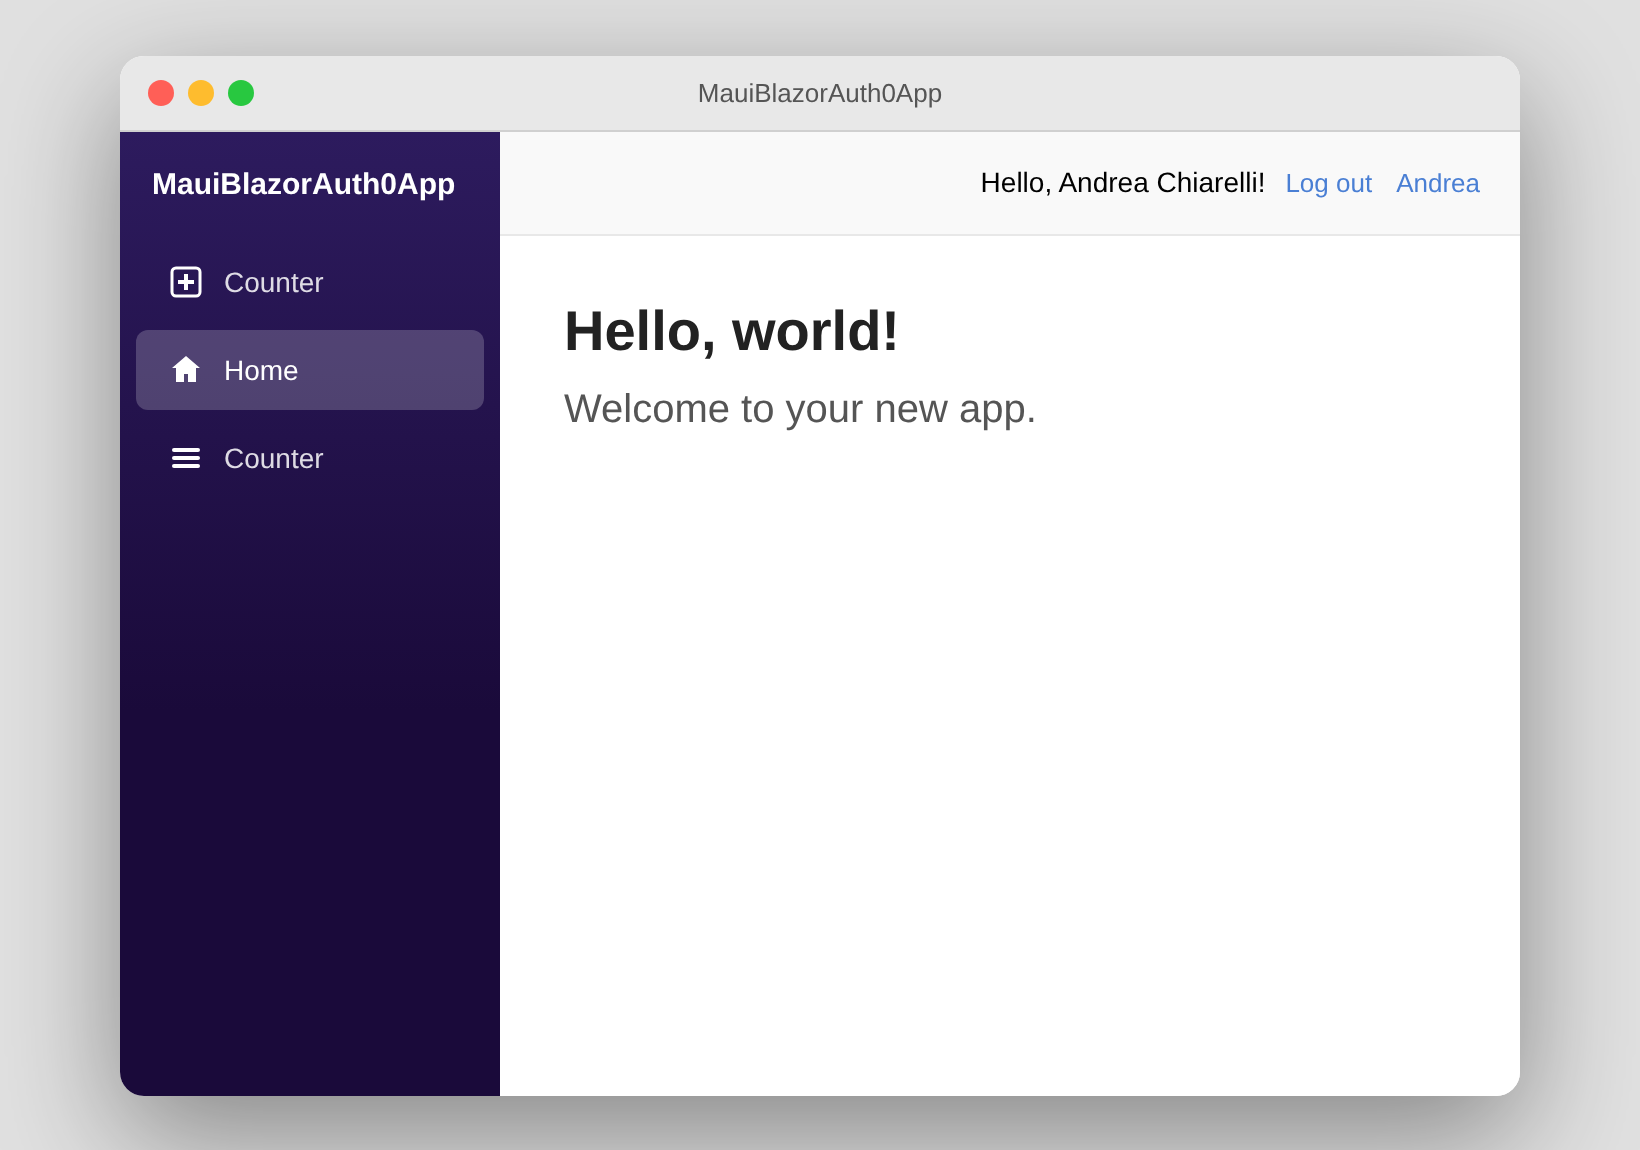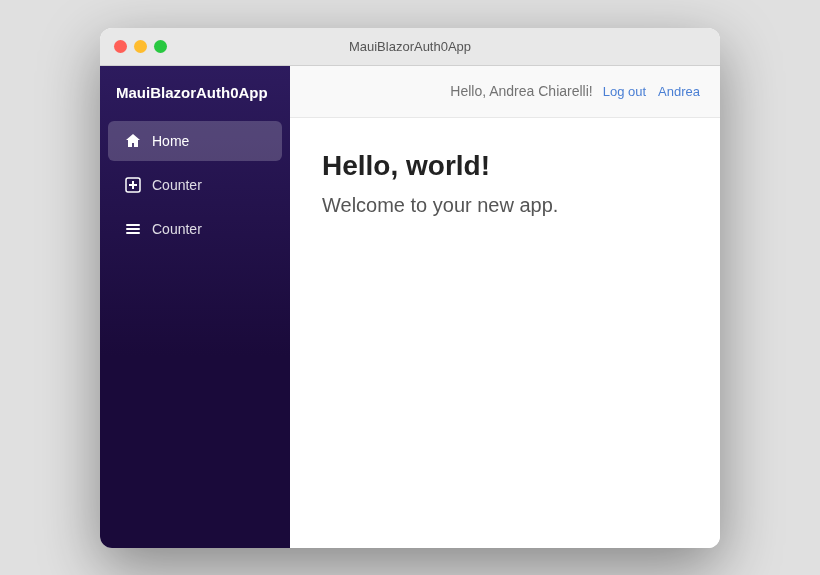--- a/index.html
+++ b/index.html
@@ -7,21 +7,21 @@
     body {
       background: #e0e0e0;
       display: flex;
       align-items: center;
       justify-content: center;
       min-height: 100vh;
       font-family: -apple-system, BlinkMacSystemFont, 'Segoe UI', sans-serif;
     }
 
     .window {
-      width: 620px;
+      width: 700px;
       height: 520px;
       border-radius: 12px;
       overflow: hidden;
       box-shadow: 0 20px 60px rgba(0,0,0,0.4);
       display: flex;
       flex-direction: column;
       background: #fff;
     }
 
     
@@ -127,21 +127,21 @@
       display: flex;
       align-items: center;
       justify-content: flex-end;
       padding: 0 20px;
       gap: 6px;
       background: #f9f9f9;
     }
 
     .top-nav-greeting {
       font-size: 14px;
-      color: #737373;
+      color: #000000;
       margin-right: 4px;
     }
 
     .top-nav-link {
       font-size: 13px;
       color: #4a7fd4;
       cursor: pointer;
       text-decoration: none;
     }
 
@@ -179,41 +179,41 @@
       <div class="traffic-light minimize"></div>
       <div class="traffic-light maximize"></div>
     </div>
     <span class="title-bar-title">MauiBlazorAuth0App</span>
   </div>
 
   <div class="app-body">
 
     <div class="sidebar">
       <div class="sidebar-brand">MauiBlazorAuth0App</div>
-
-      <div class="nav-item active">
-        <span class="nav-icon">
-          <svg width="16" height="16" viewBox="0 0 16 16" fill="white">
-            <path d="M8 1L1 7h2v7h4v-4h2v4h4V7h2L8 1z"></path>
-          </svg>
-        </span>
-        <span>Home</span>
-      </div>
 
       <div class="nav-item">
         <span class="nav-icon">
           <svg width="16" height="16" viewBox="0 0 16 16" fill="none" stroke="white" stroke-width="2">
             <rect x="1" y="1" width="14" height="14" rx="2" stroke="white" stroke-width="1.5"></rect>
             <line x1="8" y1="4" x2="8" y2="12"></line>
             <line x1="4" y1="8" x2="12" y2="8"></line>
           </svg>
         </span>
         <span>Counter</span>
       </div>
 
+      <div class="nav-item active">
+        <span class="nav-icon">
+          <svg width="16" height="16" viewBox="0 0 16 16" fill="white">
+            <path d="M8 1L1 7h2v7h4v-4h2v4h4V7h2L8 1z"></path>
+          </svg>
+        </span>
+        <span>Home</span>
+      </div>
+
       <div class="nav-item">
         <span class="nav-icon">
           <svg width="16" height="16" viewBox="0 0 16 16" fill="white">
             <rect x="1" y="3" width="14" height="2" rx="1"></rect>
             <rect x="1" y="7" width="14" height="2" rx="1"></rect>
             <rect x="1" y="11" width="14" height="2" rx="1"></rect>
           </svg>
         </span>
         <span>Counter</span>
       </div>

